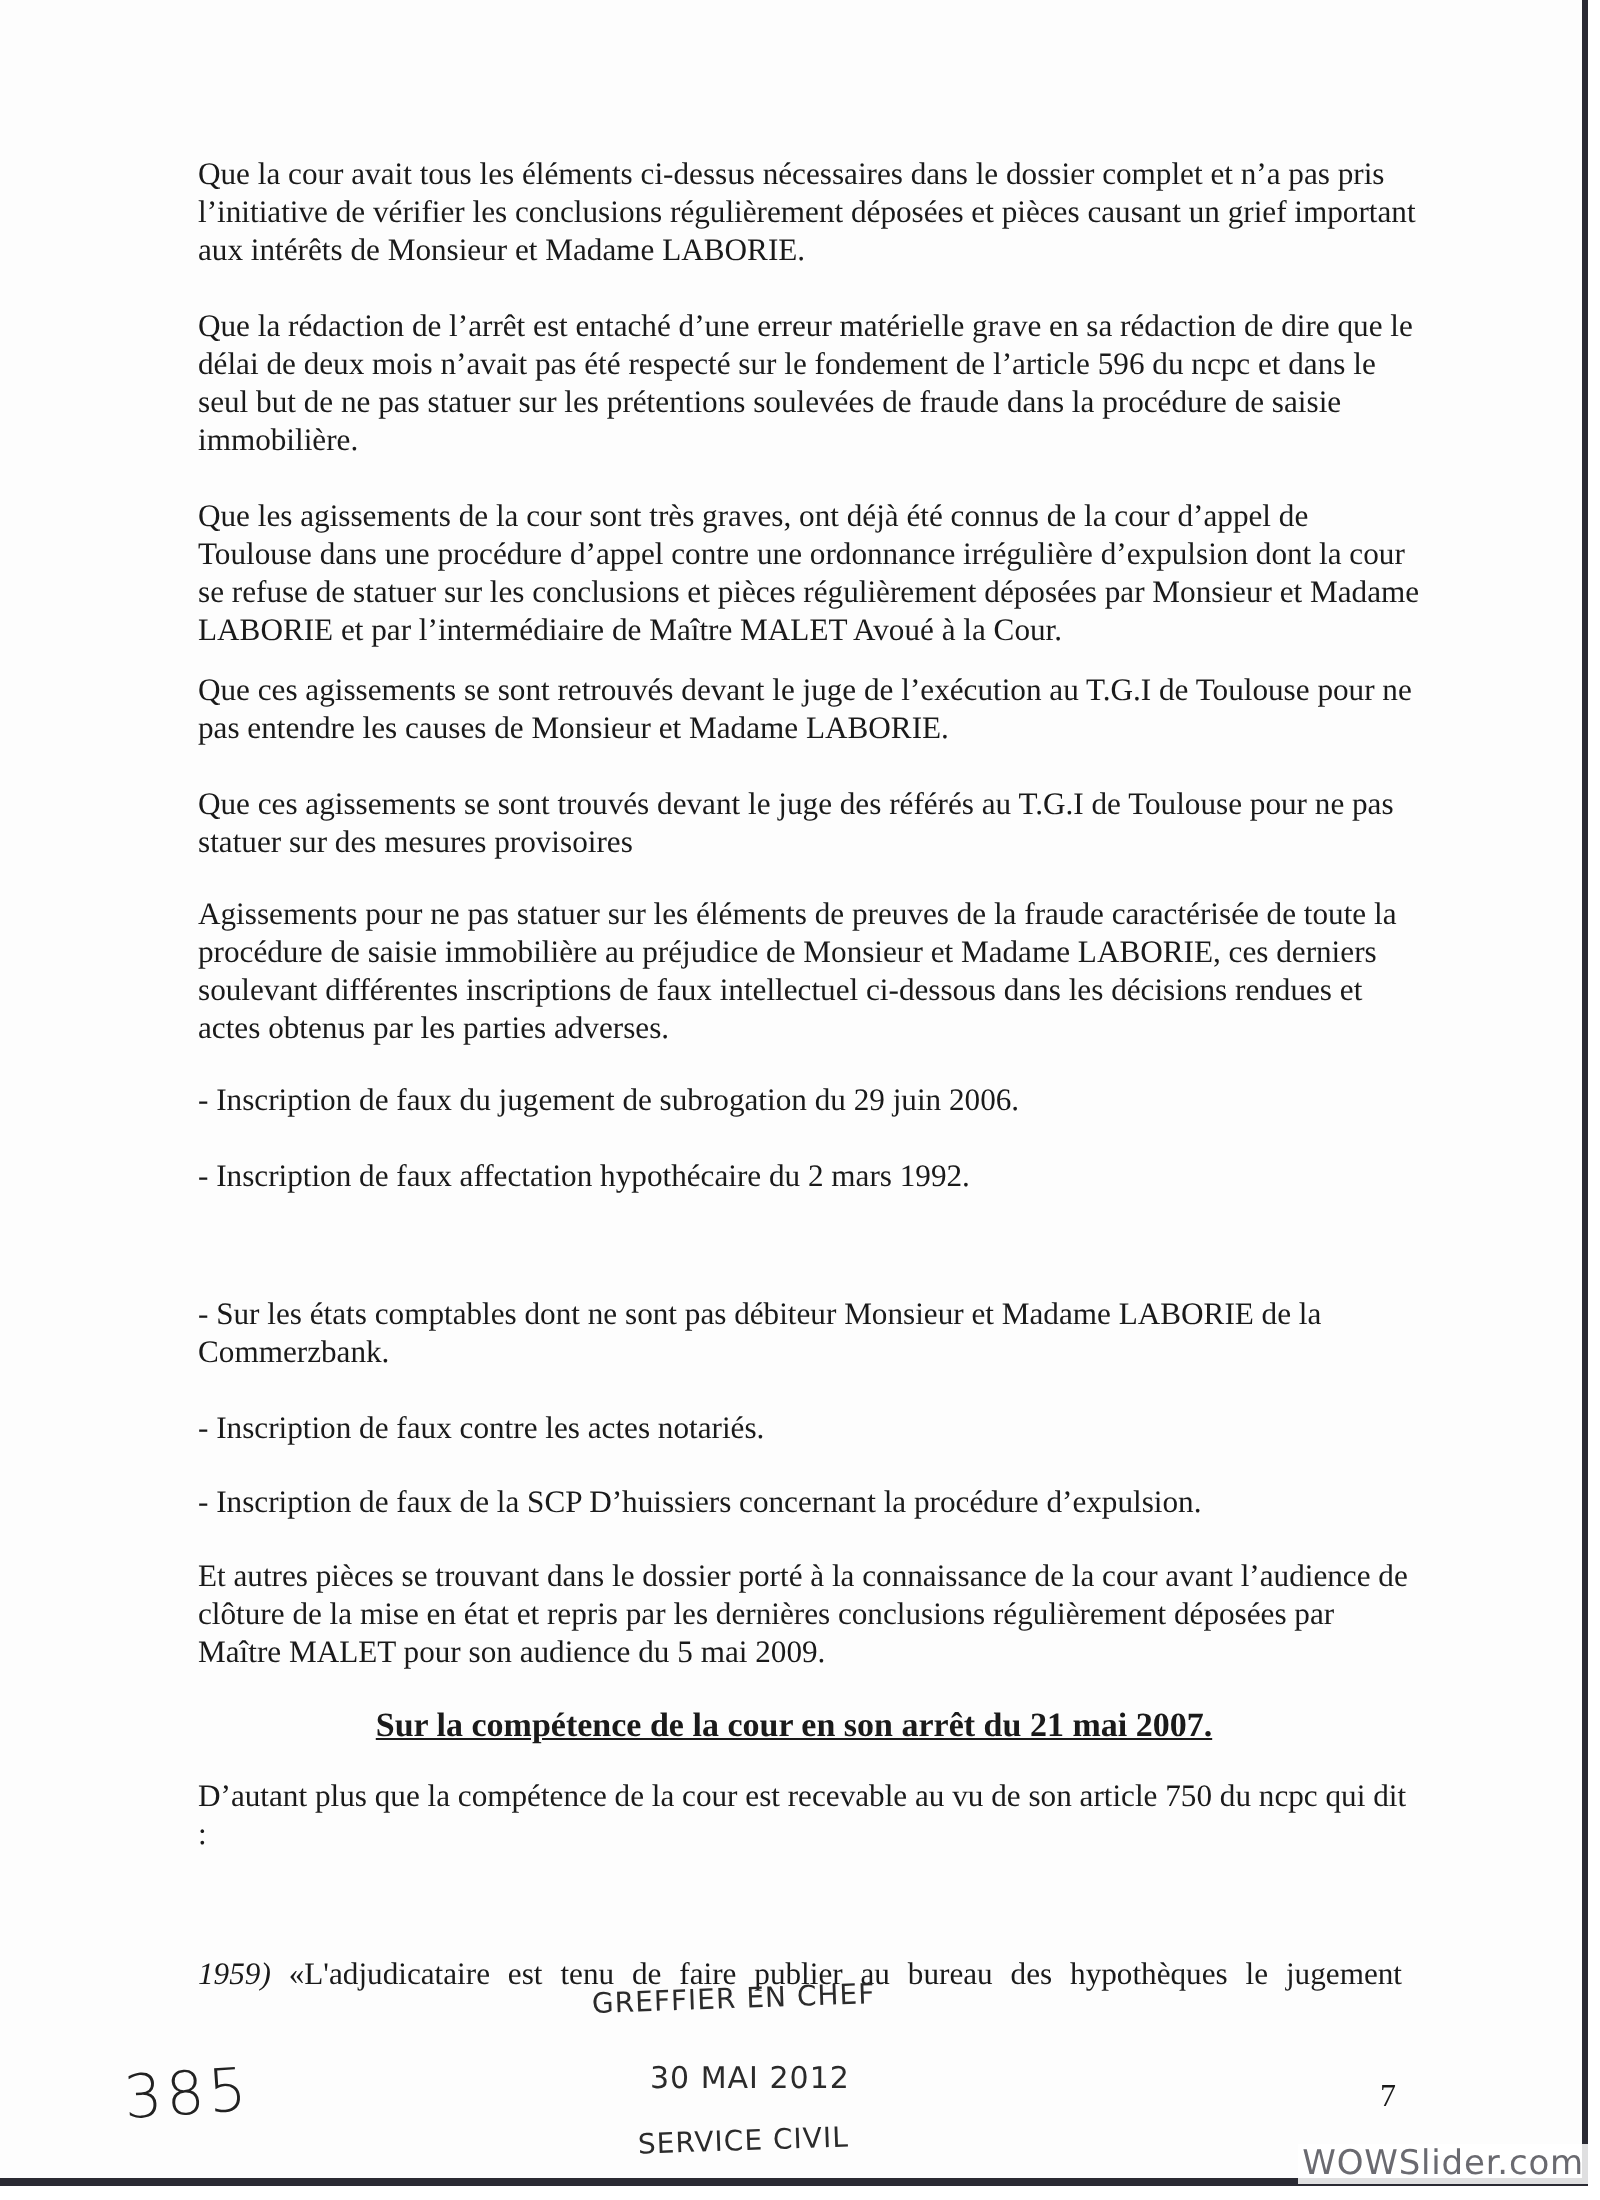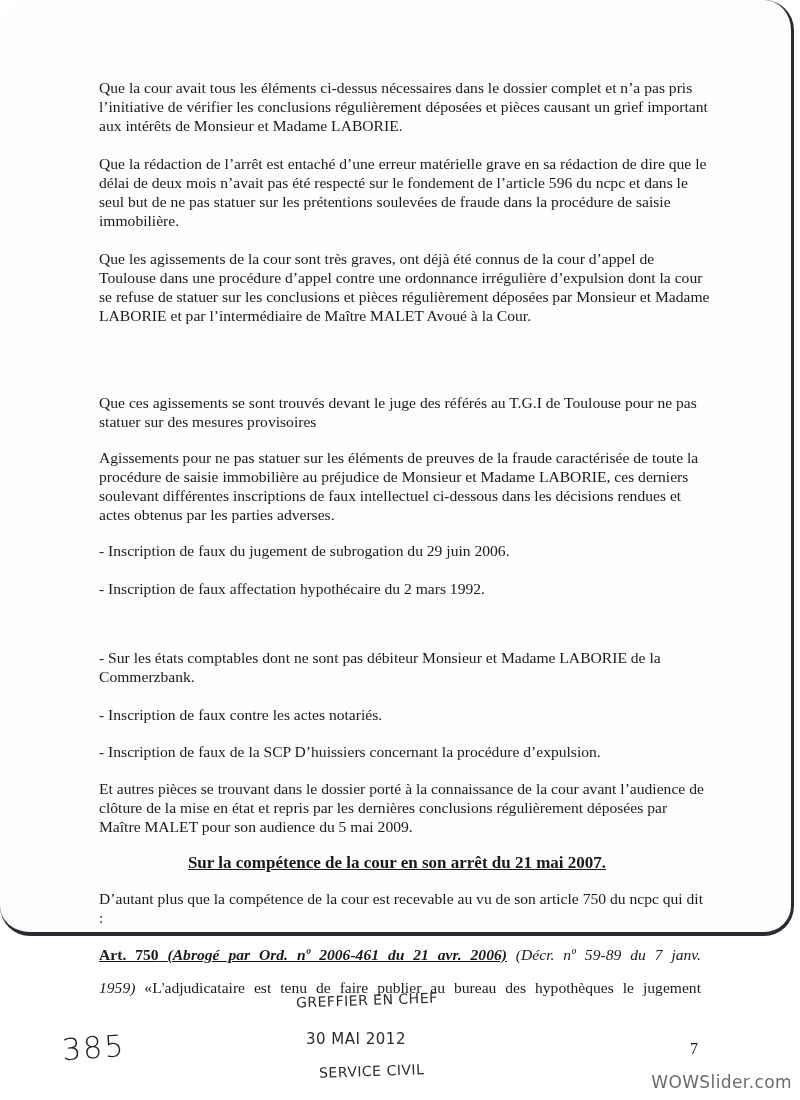--- a/index.html
+++ b/index.html
@@ -3,26 +3,25 @@
 <meta charset="utf-8">
 <style>
   html, body { margin: 0; padding: 0; }
   body {
     width: 800px; height: 1100px; position: relative; overflow: hidden;
     background: #ffffff;
     font-family: "Liberation Serif", "DejaVu Serif", serif;
     color: #1a1a1a;
   }
   .page {
-    position: absolute; left: 0; top: 0; width: 794px; height: 936px;
+    position: absolute; left: 0; top: 0; width: 794px; height: 1093px;
     background: #fdfdfd;
     border-right: 3px solid #2a2a33;
     border-bottom: 4px solid #2a2a33;
     box-sizing: border-box;
-    border-radius: 30px;
   }
   .p { position: absolute; left: 99px; width: 612px; font-size: 15.6px; line-height: 19px; margin: 0; }
   .heading {
     position: absolute; left: 0; width: 794px; text-align: center;
     font-weight: bold; text-decoration: underline; font-size: 17px; line-height: 20px;
   }
   .art-line { position: absolute; left: 99px; width: 602px; font-size: 15.6px; line-height: 19px; text-align: justify; text-align-last: justify; }
   .art-line2 { position: absolute; left: 99px; width: 602px; font-size: 15.6px; line-height: 19px; text-align: justify; text-align-last: justify; margin-top: 13px; }
   .art-ref { font-weight: bold; text-decoration: underline; }
   .art-ref i { font-style: italic; }
@@ -44,46 +43,43 @@
   }
 </style>
 </head>
 <body>
 
 <div class="page">
 
   <p class="p" style="top:78px">Que la cour avait tous les éléments ci-dessus nécessaires  dans le dossier complet et n’a pas pris l’initiative de vérifier les conclusions régulièrement déposées et pièces causant un grief important aux intérêts de Monsieur et Madame LABORIE.</p>
   <p class="p" style="top:154px">Que la rédaction de l’arrêt est entaché d’une erreur matérielle grave en sa rédaction de dire que le délai de deux mois n’avait pas été respecté sur le fondement de l’article 596 du ncpc et dans le seul but de ne pas statuer sur les prétentions soulevées de fraude dans la procédure de saisie immobilière.</p>
   <p class="p" style="top:249px">Que les agissements de la cour sont très graves, ont déjà été connus de la cour d’appel de Toulouse dans une procédure d’appel contre une ordonnance irrégulière d’expulsion dont la cour se refuse de statuer sur les conclusions et pièces régulièrement déposées par Monsieur et Madame LABORIE et par l’intermédiaire de Maître MALET Avoué à la Cour.</p>
+  <p class="p" style="top:336px">Que ces agissements se sont retrouvés devant le juge de l’exécution au T.G.I de Toulouse pour ne pas entendre les causes de Monsieur et Madame LABORIE.</p>
   <p class="p" style="top:393px">Que ces agissements se sont trouvés devant le juge des référés au T.G.I de Toulouse pour ne pas statuer sur des mesures provisoires</p>
   <p class="p" style="top:448px">Agissements pour ne pas statuer sur les éléments de preuves de la fraude caractérisée de toute la procédure de saisie immobilière au préjudice de Monsieur et Madame LABORIE, ces derniers soulevant différentes inscriptions de faux intellectuel ci-dessous dans les décisions rendues et actes obtenus par les parties adverses.</p>
 
   <p class="p" style="top:541px">- Inscription de faux du jugement de subrogation du 29 juin 2006.</p>
   <p class="p" style="top:579px">- Inscription de faux affectation hypothécaire du 2 mars 1992.</p>
   <p class="p" style="top:705px">- Inscription de faux contre les actes notariés.</p>
   <p class="p" style="top:648px">- Sur les états comptables dont ne sont pas débiteur Monsieur et Madame LABORIE de la Commerzbank.</p>
   <p class="p" style="top:742px">- Inscription de faux de la SCP D’huissiers concernant la procédure d’expulsion.</p>
 
   <p class="p" style="top:779px">Et autres pièces se trouvant dans le dossier porté à la connaissance de la cour avant l’audience de clôture de la mise en état et repris par les dernières conclusions régulièrement déposées par Maître MALET pour son audience du 5 mai 2009.</p>
 
   <div class="heading" style="top:853px">Sur la compétence de la cour en son arrêt du 21 mai 2007.</div>
 
   <p class="p" style="top:889px">D’autant plus que la compétence de la cour est recevable au vu de son article 750 du ncpc qui dit :</p>
 
-  <div class="art-line" style="top:945px">
-    <span class="art-ref"><span>Art. 750</span> <i>(Abrogé par  Ord. nº 2006-461 du 21 avr. 2006)</i></span>
-    <span class="italic">(Décr.  nº 59-89 du 7 janv.</span>
-  </div>
   <div class="art-line2" style="top:965px">
     <span class="italic">1959)</span>
     <span>«L'adjudicataire est tenu de faire publier au bureau des hypothèques le jugement</span>
   </div>
 
   <div class="stamp" style="left:296px; top:992px; transform:rotate(-2deg);">GREFFIER EN CHEF</div>
-  <div class="stamp" style="left:306px; top:1030px; font-size:15px;">30 MAI 2012</div>
+  <div class="stamp" style="left:325px; top:1030px; font-size:15px;">30 MAI 2012</div>
   <div class="stamp" style="left:319px; top:1063px; transform:rotate(-2deg);">SERVICE CIVIL</div>
 
   <div class="hand">385</div>
 
   <div class="pageno">7</div>
 </div>
 
 <div class="watermark">WOWSlider.com</div>
 
 </body></html>

